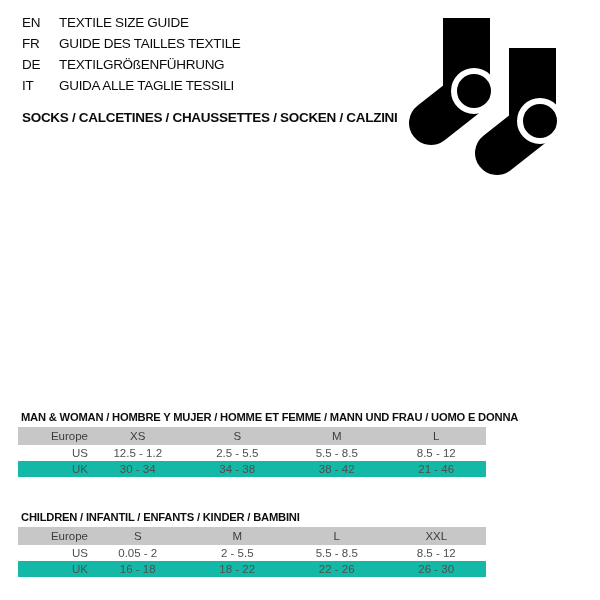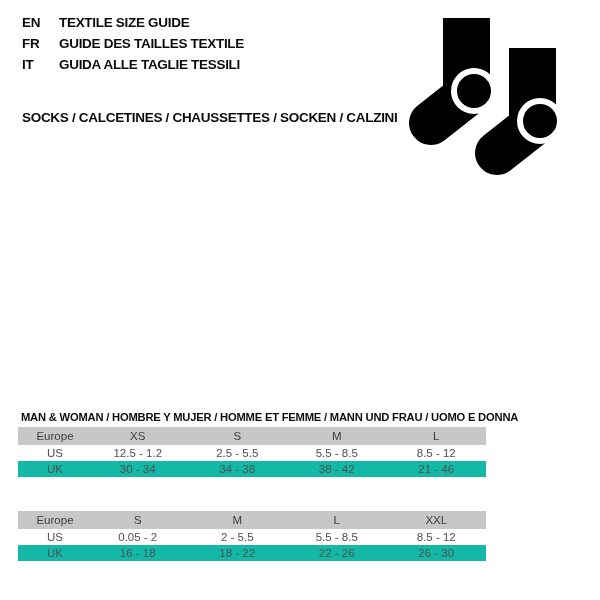--- a/index.html
+++ b/index.html
@@ -7,21 +7,21 @@
   body {
     width:600px; height:600px; position:relative; overflow:hidden;
     font-family:"Liberation Sans","DejaVu Sans",sans-serif;
     -webkit-font-smoothing:antialiased;
   }
 
   
   .lang-block { position:absolute; left:22px; top:12px; }
   .lang-row { line-height:20px; white-space:nowrap; }
   .lang-code, .lang-label {
-    font-weight:bold; font-size:13.5px; color:#0b0b0b; letter-spacing:-0.3px;
+    font-weight:normal; font-size:13.5px; color:#0b0b0b; letter-spacing:-0.3px;
   }
   .lang-code { display:inline-block; width:37px; }
 
   
   .category-line {
     position:absolute; left:22px; top:110px;
     font-weight:bold; font-size:13.5px; color:#0b0b0b; letter-spacing:-0.3px;
     white-space:nowrap;
   }
 
@@ -40,32 +40,33 @@
     border-collapse:collapse; width:468px; table-layout:fixed;
     font-size:11.5px;
   }
   col.col-first { width:70px; }
   .size-table th {
     background:#c7c7c7; font-weight:normal; color:#3d3d3d;
     height:18px; border-bottom:1px solid #ffffff;
   }
   .size-table td { height:16px; color:#4f4f4f; }
   .cell { text-align:center; }
-  .cell-first { text-align:center; padding-left:4px; }
+  .cell-first { text-align:right; padding-left:4px; }
   .size-table tbody tr:nth-child(1) { background:#ffffff; }
   .size-table tbody tr:nth-child(2) { background:#14b8a6; }
 </style>
 </head>
 <body>
 
 <div class="page">
 
   <div class="lang-block">
       <div class="lang-row"><span class="lang-code">EN</span><span class="lang-label">TEXTILE SIZE GUIDE</span></div>
       <div class="lang-row"><span class="lang-code">FR</span><span class="lang-label">GUIDE DES TAILLES TEXTILE</span></div>
+      <div class="lang-row"><span class="lang-code">DE</span><span class="lang-label">TEXTILGRÖßENFÜHRUNG</span></div>
       <div class="lang-row"><span class="lang-code">IT</span><span class="lang-label">GUIDA ALLE TAGLIE TESSILI</span></div>
     </div>
 
   <div class="category-line">SOCKS / CALCETINES / CHAUSSETTES / SOCKEN / CALZINI</div>
 
   <svg class="socks-icon" width="172" height="170" viewBox="0 0 172 170" aria-hidden="true">
     <g>
       <rect x="40" y="10" width="47" height="74" fill="#000"></rect>
       <line x1="70" y1="82" x2="28" y2="115" stroke="#000" stroke-width="44" stroke-linecap="round"></line>
       <circle cx="71" cy="83" r="20" fill="none" stroke="#fff" stroke-width="6"></circle>
@@ -113,20 +114,21 @@
             <td class="cell">30 - 34</td>
             <td class="cell">34 - 38</td>
             <td class="cell">38 - 42</td>
             <td class="cell">21 - 46</td>
           </tr>
         </tbody>
       </table>
   </div>
 
   <div class="size-section second">
+    <div class="section-title">CHILDREN / INFANTIL / ENFANTS / KINDER / BAMBINI</div>
     <table class="size-table">
         <colgroup>
           <col class="col-first">
           <col class="col-size">
           <col class="col-size">
           <col class="col-size">
           <col class="col-size">
         </colgroup>
         <thead>
           <tr class="header-row">

